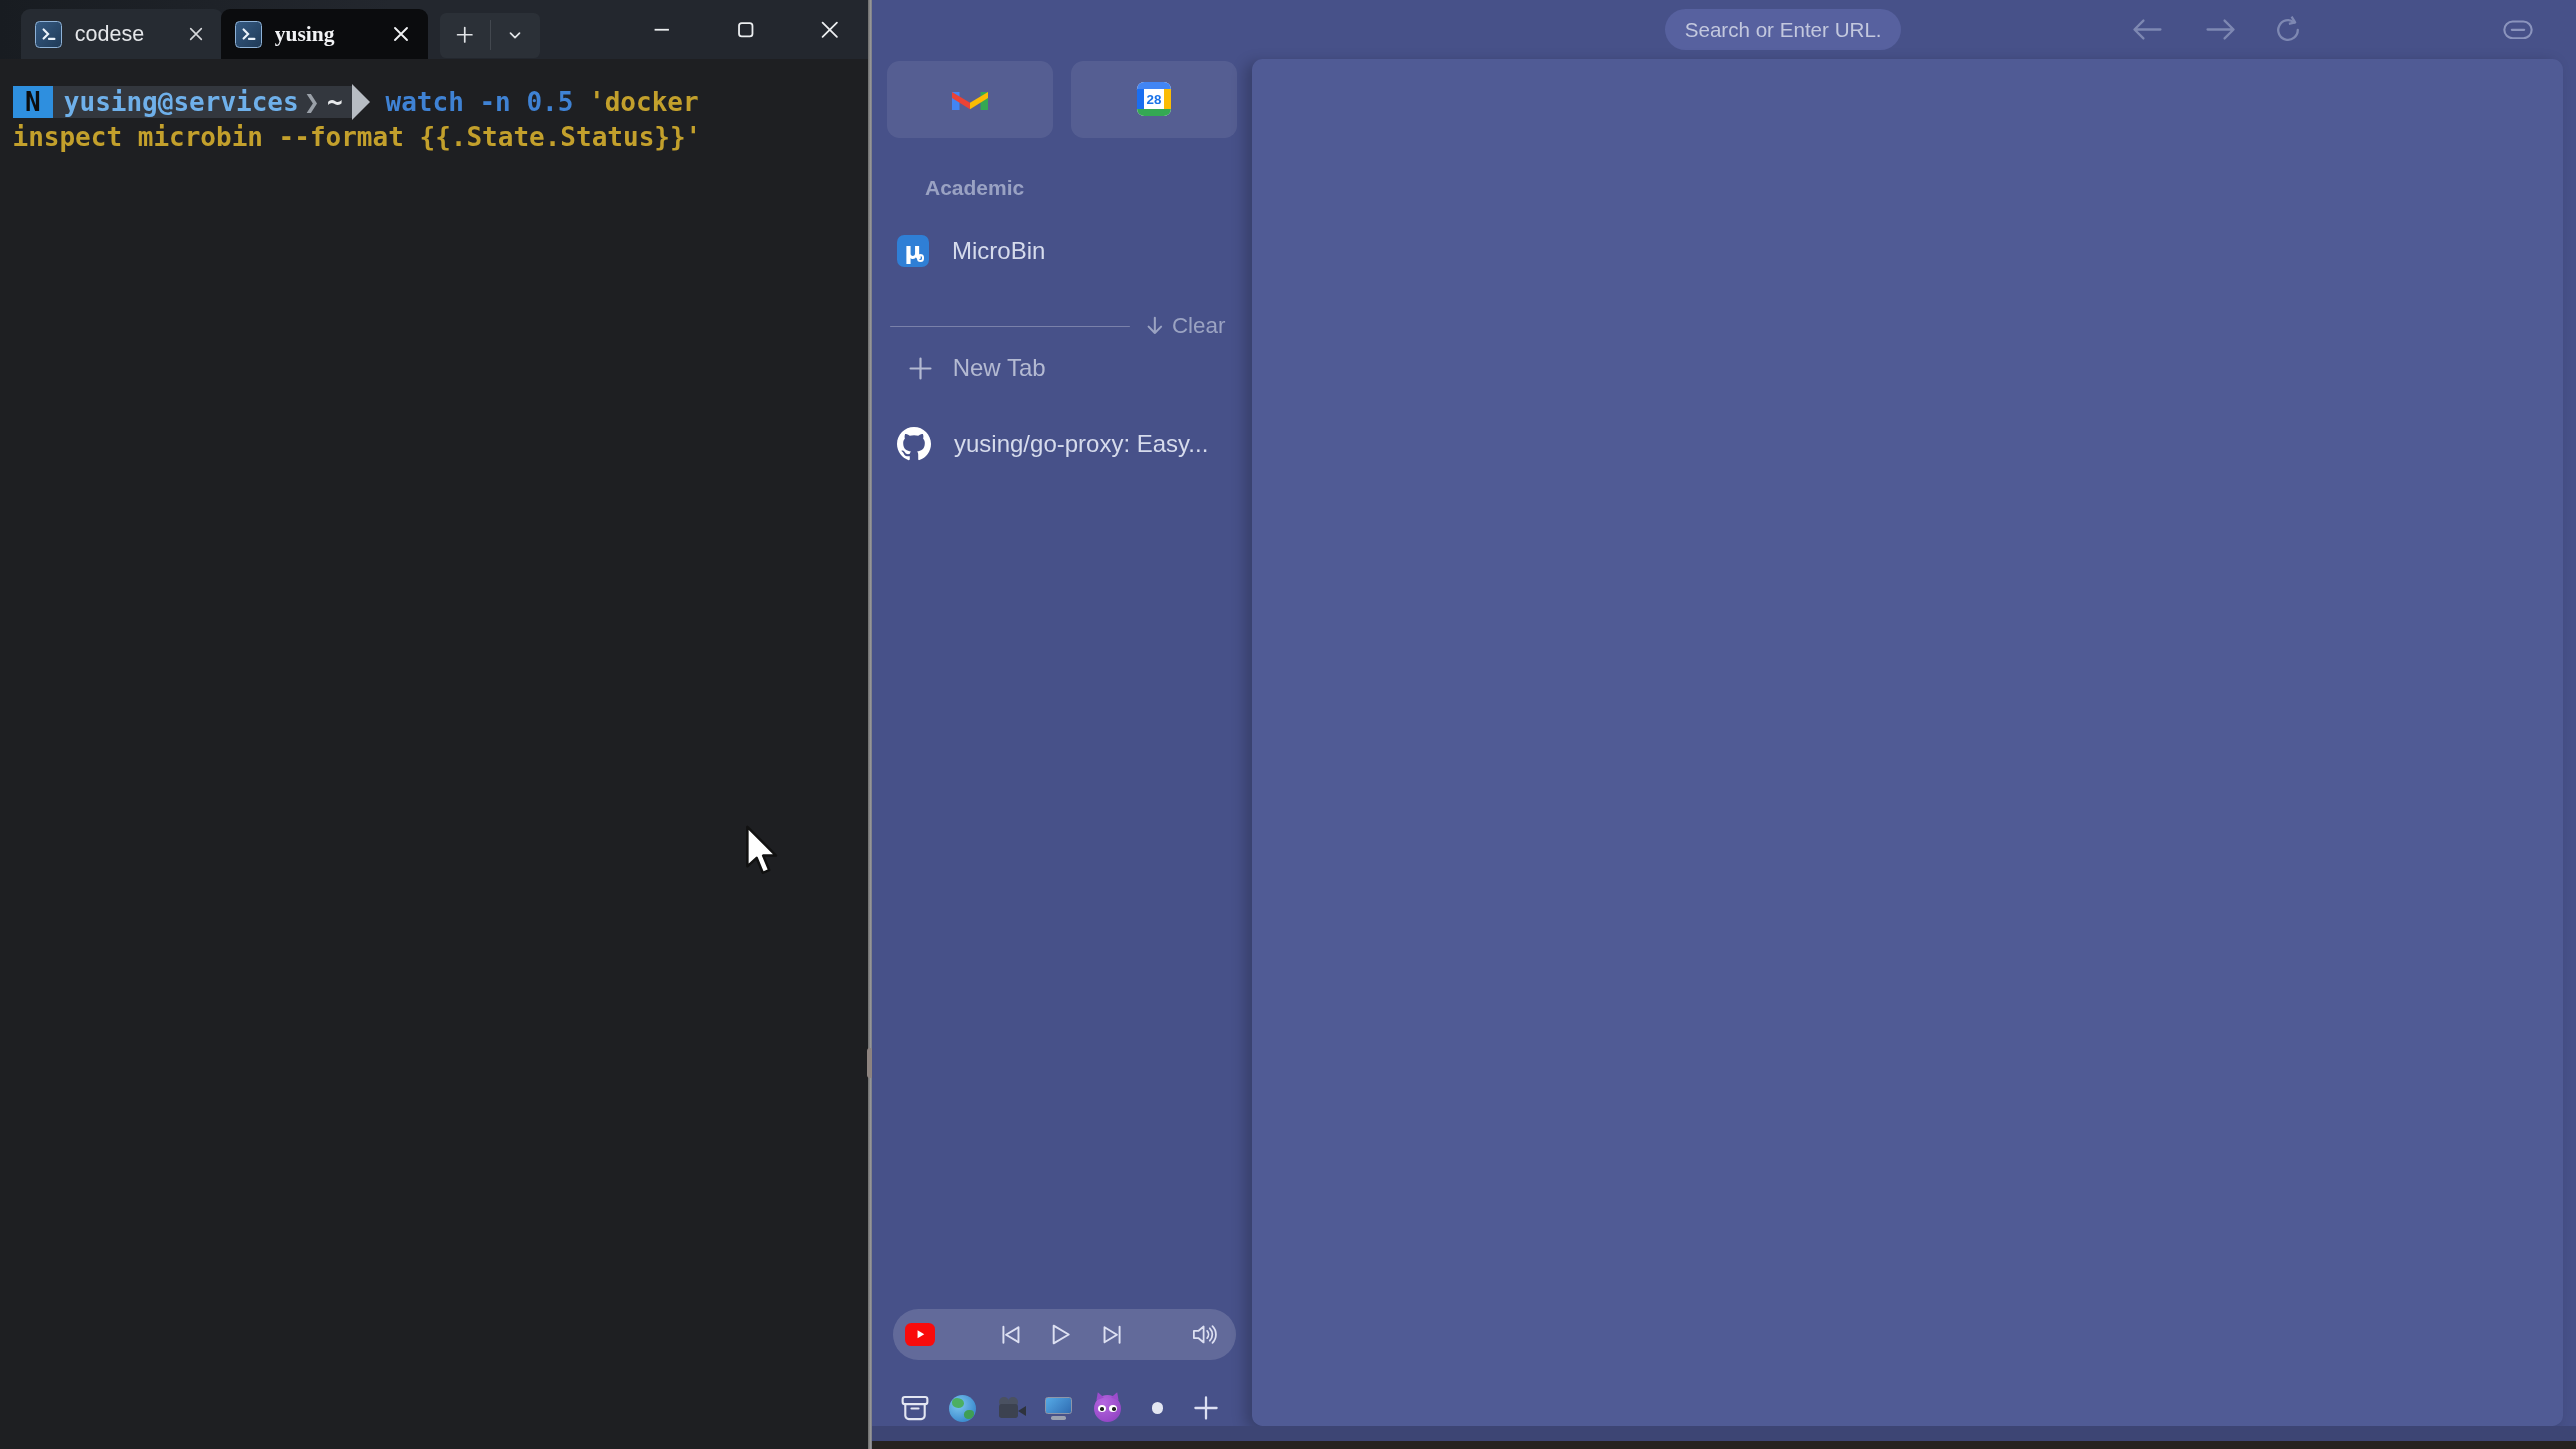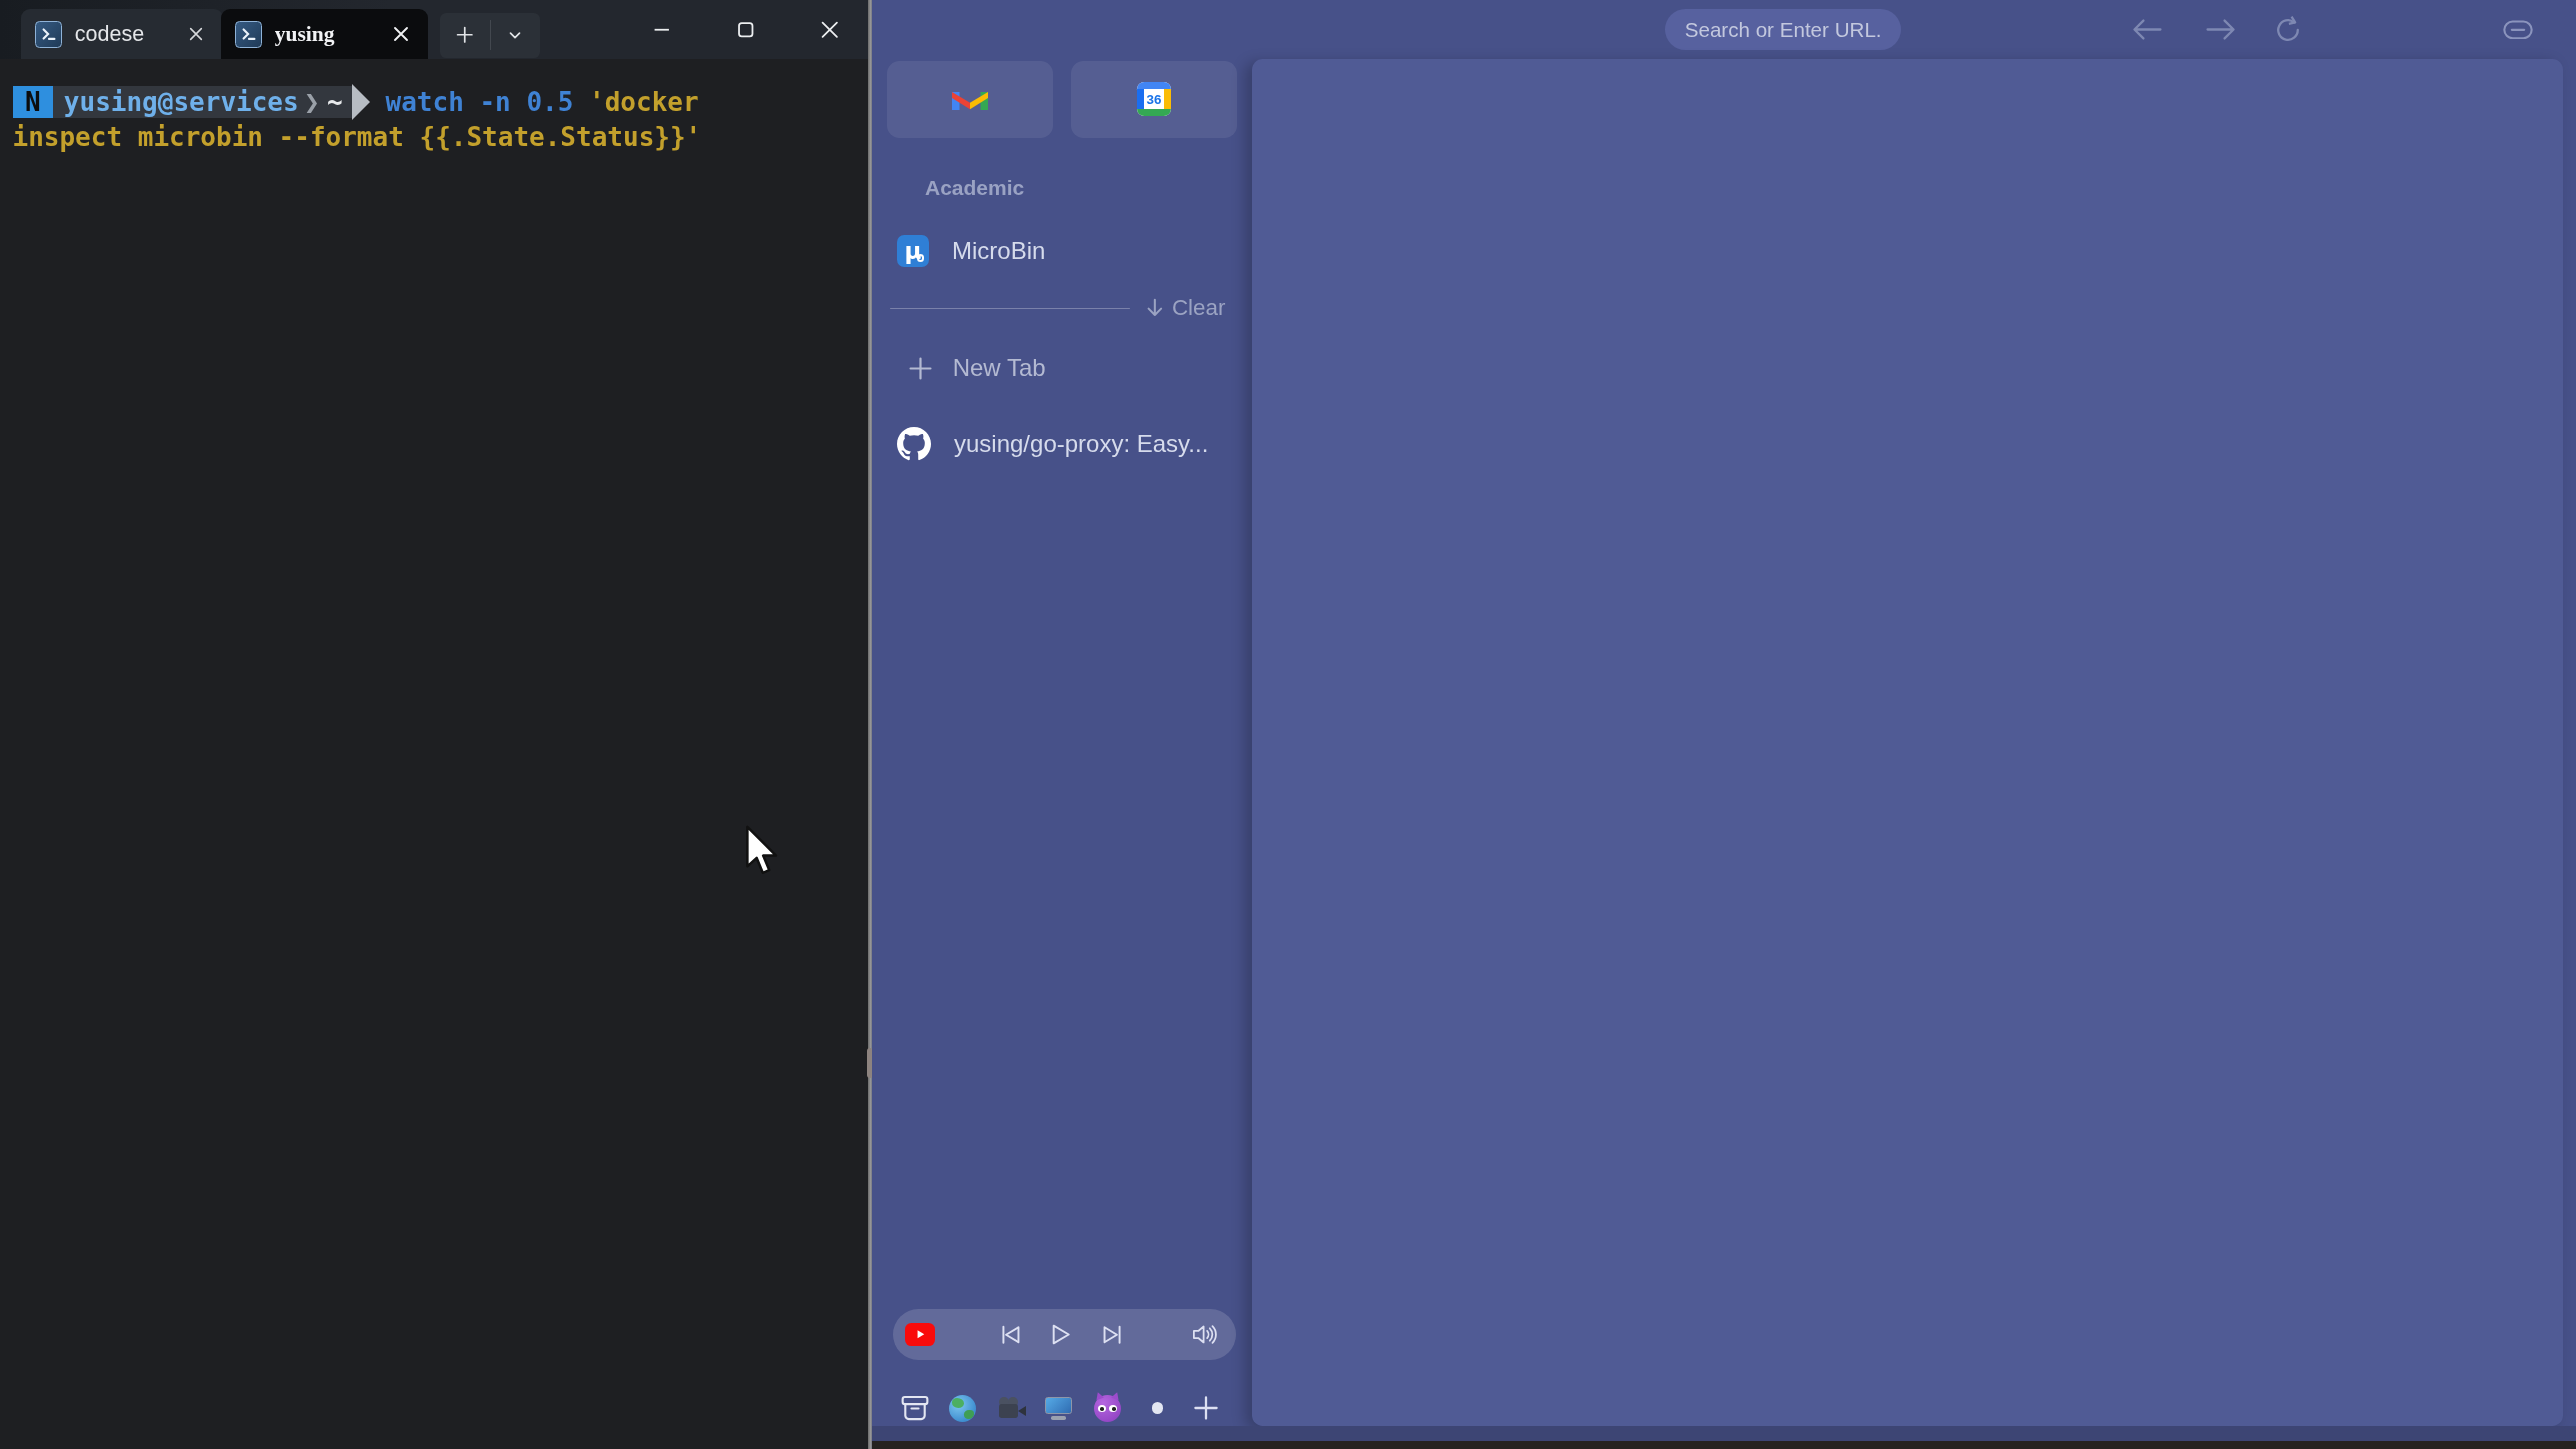--- a/index.html
+++ b/index.html
@@ -55,21 +55,21 @@
   .ws-label{position:absolute;left:31px;top:117px;font-size:21px;font-weight:700;color:#9aa2c3;margin-left:22px;}
   .tab-row{position:absolute;left:10.7px;right:10.7px;height:50px;border-radius:9px;
            display:flex;align-items:center;}
   .tab-fav{margin-left:14.3px;flex:0 0 auto;}
   .tab-title{margin-left:23px;font-size:24px;color:#d6dbec;white-space:nowrap;overflow:hidden;}
   .microbin-fav{width:32px;height:32px;border-radius:7.2px;background:#2f7fd6;position:relative;
                 display:flex;align-items:center;justify-content:center;color:#fff;
                 font-size:23px;font-weight:bold;font-family:"DejaVu Sans",sans-serif;}
   .microbin-dot{position:absolute;right:4.5px;bottom:5.4px;width:7.2px;height:7.2px;border-radius:50%;
                 border:2.2px solid #fff;box-sizing:border-box;}
-  .clear-row{position:absolute;left:0;right:0;top:236px;height:27px;}
+  .clear-row{position:absolute;left:0;right:0;top:254px;height:27px;}
   .clear-line{position:absolute;left:18px;width:240px;top:12.5px;height:1.8px;background:rgba(255,255,255,0.28);border-radius:0.9px;}
   .clear-btn{position:absolute;left:273px;top:0;display:flex;align-items:center;gap:7.2px;
              color:#9ba3c2;font-size:22.4px;}
   .newtab-row{position:absolute;left:10.7px;right:10.7px;top:284px;height:50px;border-radius:9px;
               display:flex;align-items:center;color:#b4bad2;}
   .newtab-row .lbl{margin-left:18px;font-size:24px;}
   
   .player{position:absolute;left:20.6px;top:1250px;width:343px;height:51px;border-radius:26px;
           background:rgba(255,255,255,0.15);}
   .pbtn{position:absolute;top:0;height:51px;display:flex;align-items:center;justify-content:center;}
@@ -239,21 +239,21 @@
           <polygon points="24,4 12,11.2 12,15.5 24,8" fill="#FBBC04"></polygon>
           <polygon points="0,4 12,11.2 12,15.5 0,8" fill="#EA4335"></polygon>
         </svg>
       </div>
       <div class="ess-card" style="left:199px">
         <div style="position:relative;width:34px;height:34px;border-radius:7.2px;overflow:hidden;background:#fff;">
           <div style="position:absolute;left:0;top:0;width:100%;height:7.2px;background:#4285F4;"></div>
           <div style="position:absolute;left:0;top:7.2px;width:7.2px;height:19.7px;background:#1a6ef0;"></div>
           <div style="position:absolute;right:0;top:7.2px;width:7.2px;height:19.7px;background:#FBBC04;"></div>
           <div style="position:absolute;left:0;bottom:0;width:100%;height:7.2px;background:#34A853;"></div>
-          <div style="position:absolute;left:7.2px;top:7.2px;width:19.7px;height:19.7px;background:#fff;display:flex;align-items:center;justify-content:center;font-size:13.4px;font-weight:bold;color:#1a73e8;">36</div>
+          <div style="position:absolute;left:7.2px;top:7.2px;width:19.7px;height:19.7px;background:#fff;display:flex;align-items:center;justify-content:center;font-size:13.4px;font-weight:bold;color:#1a73e8;">28</div>
         </div>
       </div>
 
       <div class="ws-label">Academic</div>
 
       <div class="tab-row" style="top:167px">
         <span class="tab-fav microbin-fav">
           <span>μ</span>
           <span class="microbin-dot"></span>
         </span>

